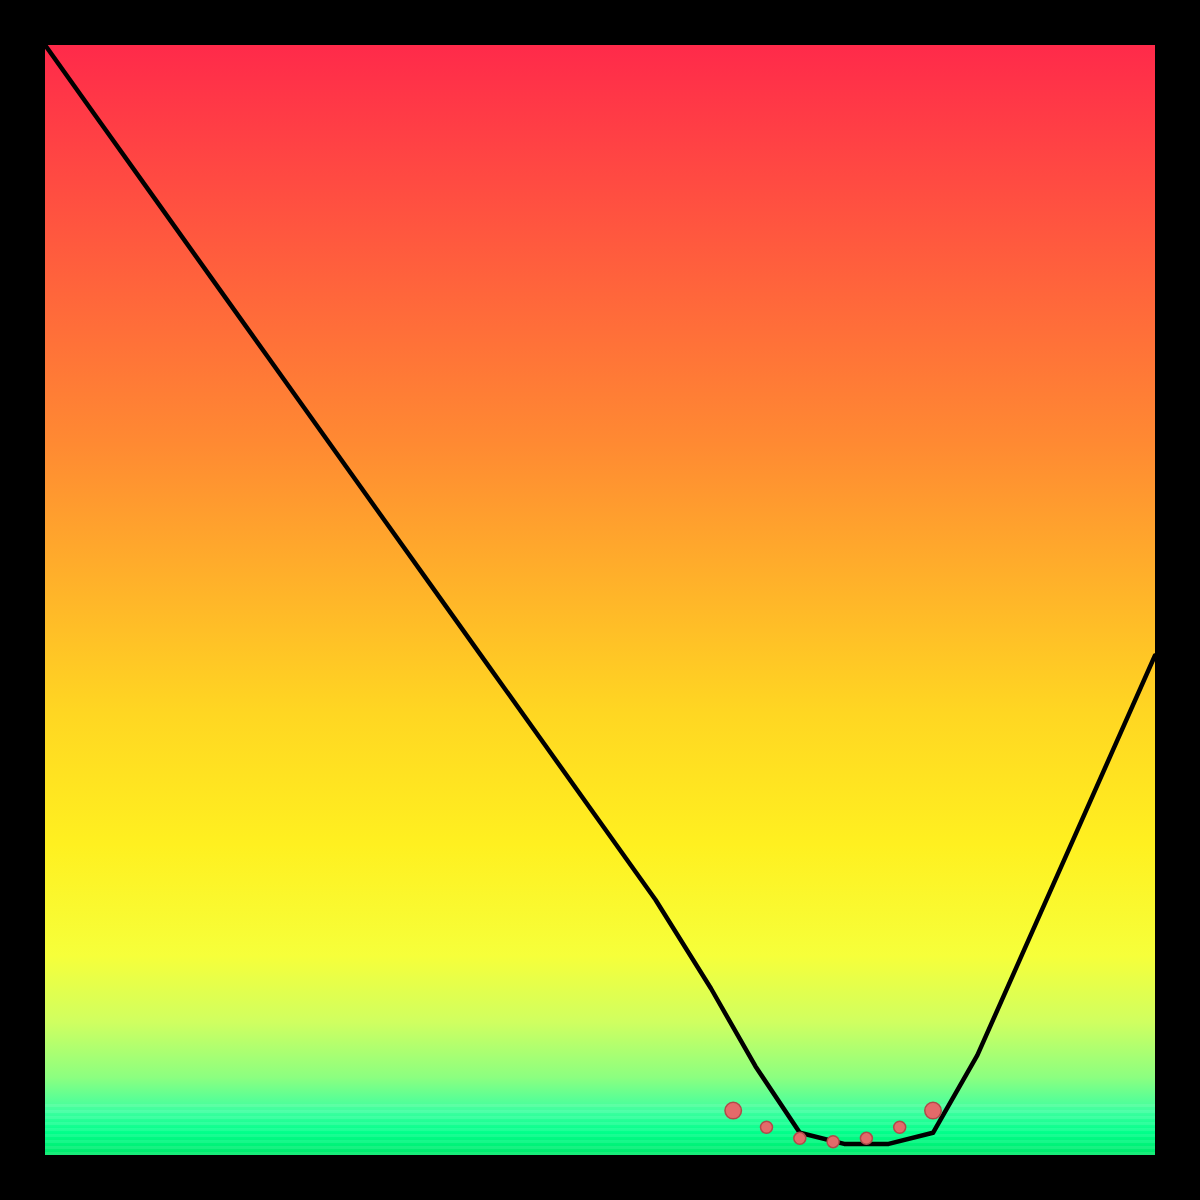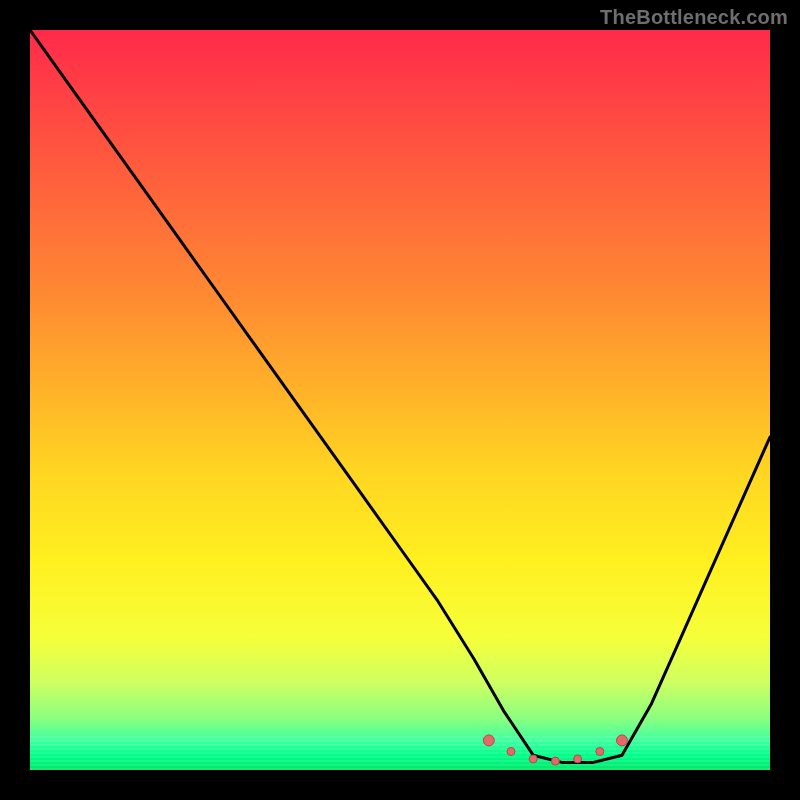--- a/index.html
+++ b/index.html
@@ -77,21 +77,20 @@
     color: #6e6e6e;
     letter-spacing: 0.2px;
     user-select: none;
   }
 </style>
 </head>
 <body>
 
 <div class="frame">
 
-  <div class="watermark">TheBottleneck.com</div>
 
   <div class="plot-area">
     <div class="gradient-bg"></div>
     <div class="bottom-stripes"></div>
 
     <svg class="curve" viewBox="0 0 740 740" preserveAspectRatio="none">
       <path id="curve-path" fill="none" stroke-width="3" stroke-linejoin="round" stroke-linecap="round" d="M0.0 0.0 L37.0 51.8 L74.0 103.6 L111.0 155.4 L148.0 207.2 L185.0 259.0 L222.0 310.8 L259.0 362.6 L296.0 414.4 L333.0 466.2 L370.0 518.0 L407.0 569.8 L444.0 629.0 L473.6 680.8 L503.2 725.2 L532.8 732.6 L562.4 732.6 L592.0 725.2 L621.6 673.4 L651.2 606.8 L680.8 540.2 L710.4 473.6 L740.0 407.0" stroke="#000000"></path>
       <g id="markers-group">
           <circle cx="458.8" cy="710.4" r="5.5" fill="#e46a6a" stroke="#b04a4a" stroke-width="1"></circle>
           <circle cx="481.0" cy="721.5" r="4" fill="#e46a6a" stroke="#b04a4a" stroke-width="1"></circle>

